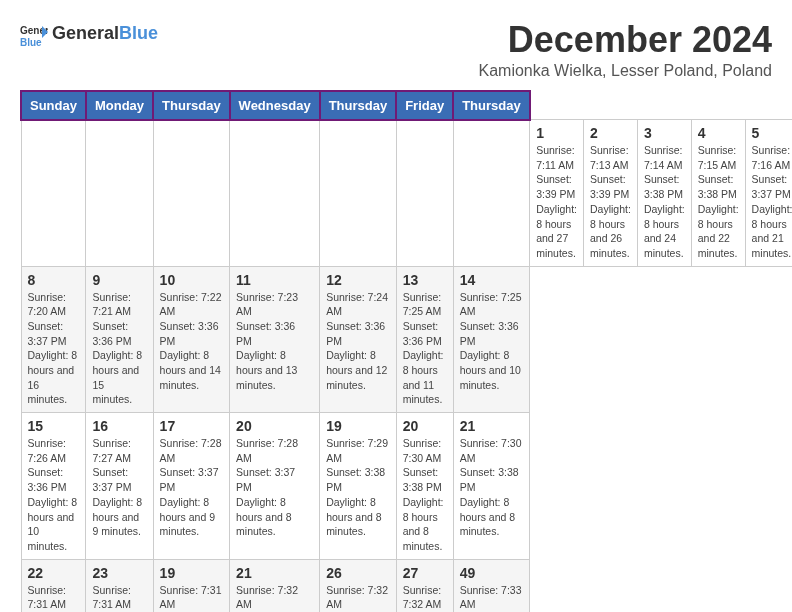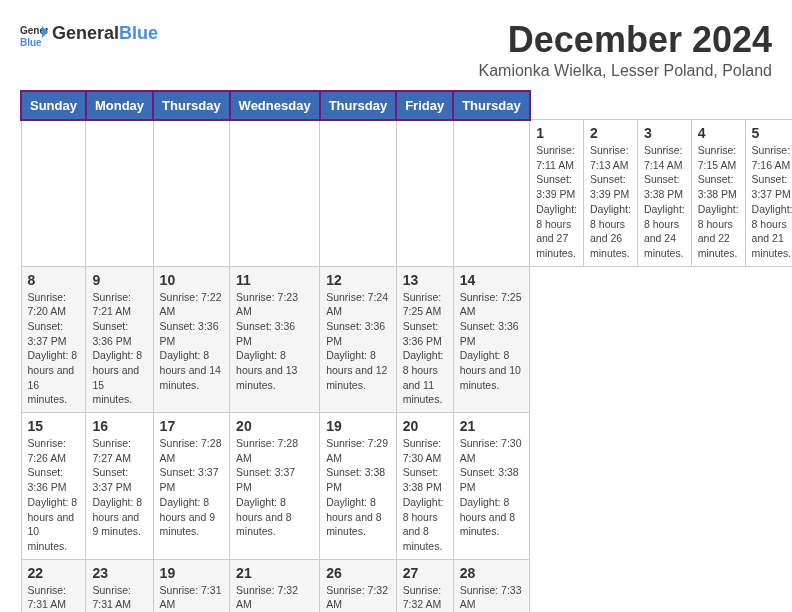--- a/index.html
+++ b/index.html
@@ -344,21 +344,21 @@
         </td>
         <td>
           <span class="day-number">27</span>
           <div class="day-info">
             Sunrise: 7:32 AM<br>
             Sunset: 3:42 PM<br>
             Daylight: 8 hours and 9 minutes.
           </div>
         </td>
         <td>
-          <span class="day-number">28</span>
+          <span class="day-number">49</span>
           <div class="day-info">
             Sunrise: 7:33 AM<br>
             Sunset: 3:43 PM<br>
             Daylight: 8 hours and 10 minutes.
           </div>
         </td>
       </tr>
     </tbody>
 </table>
 

